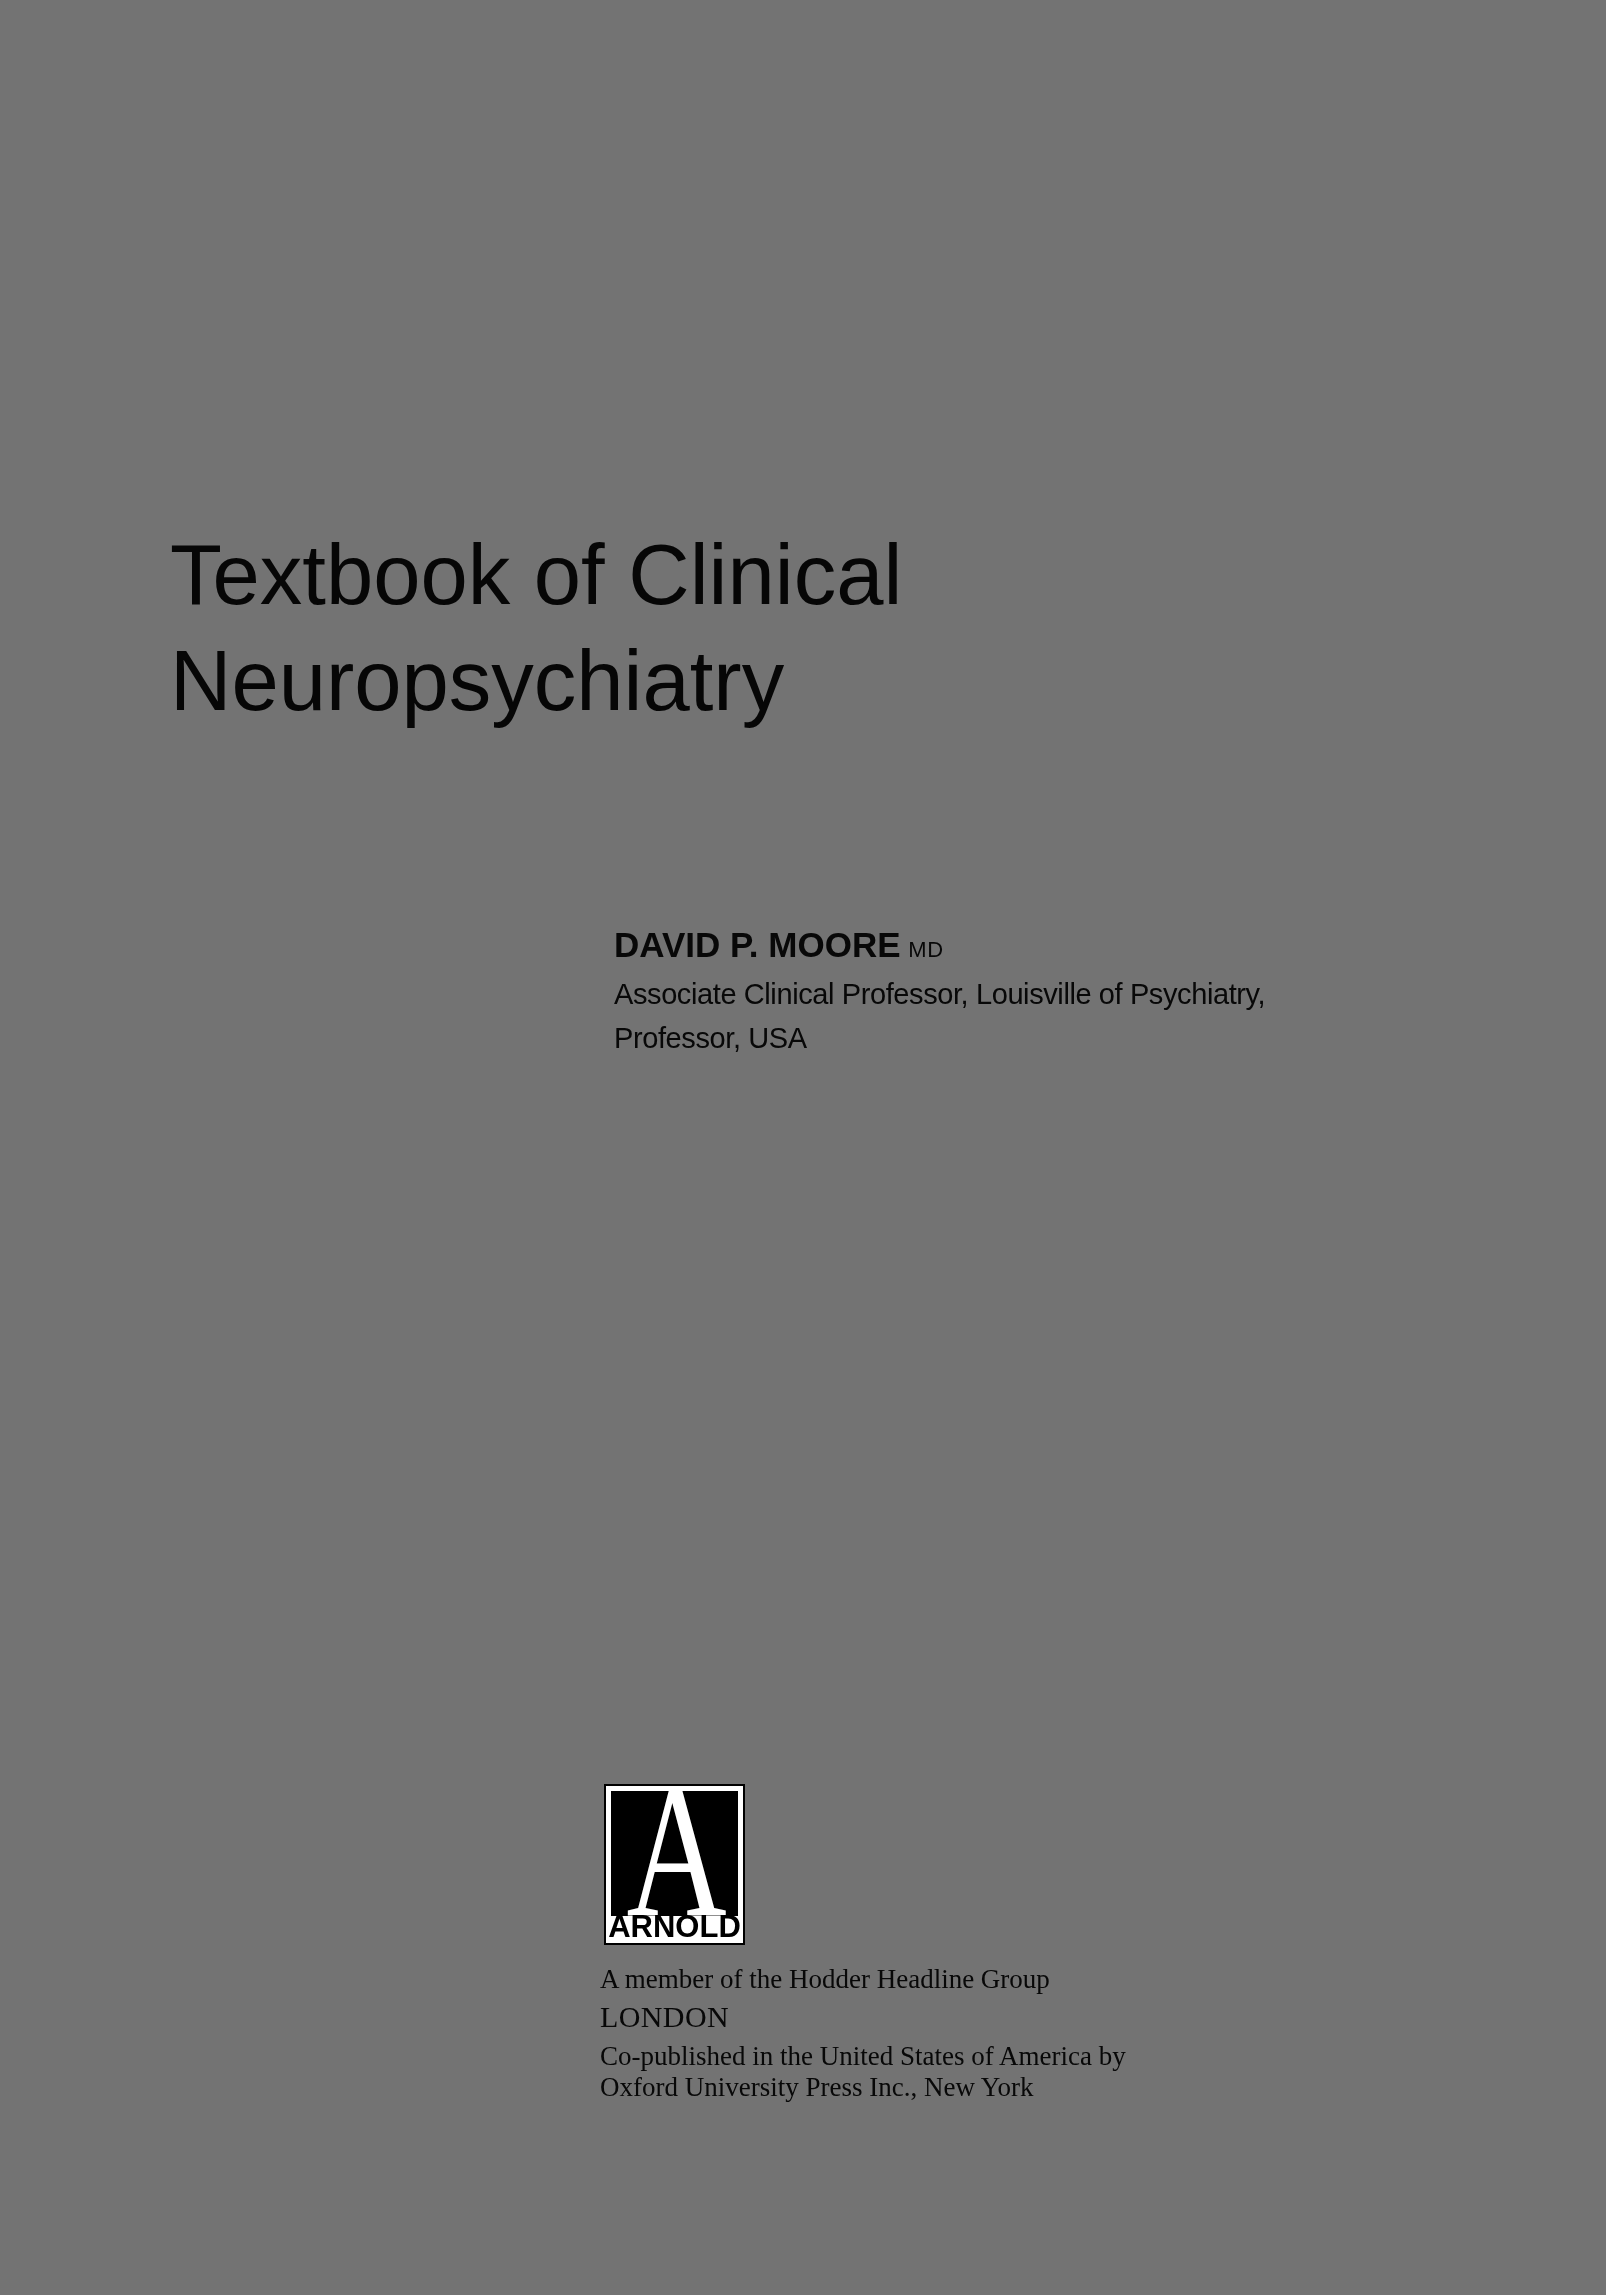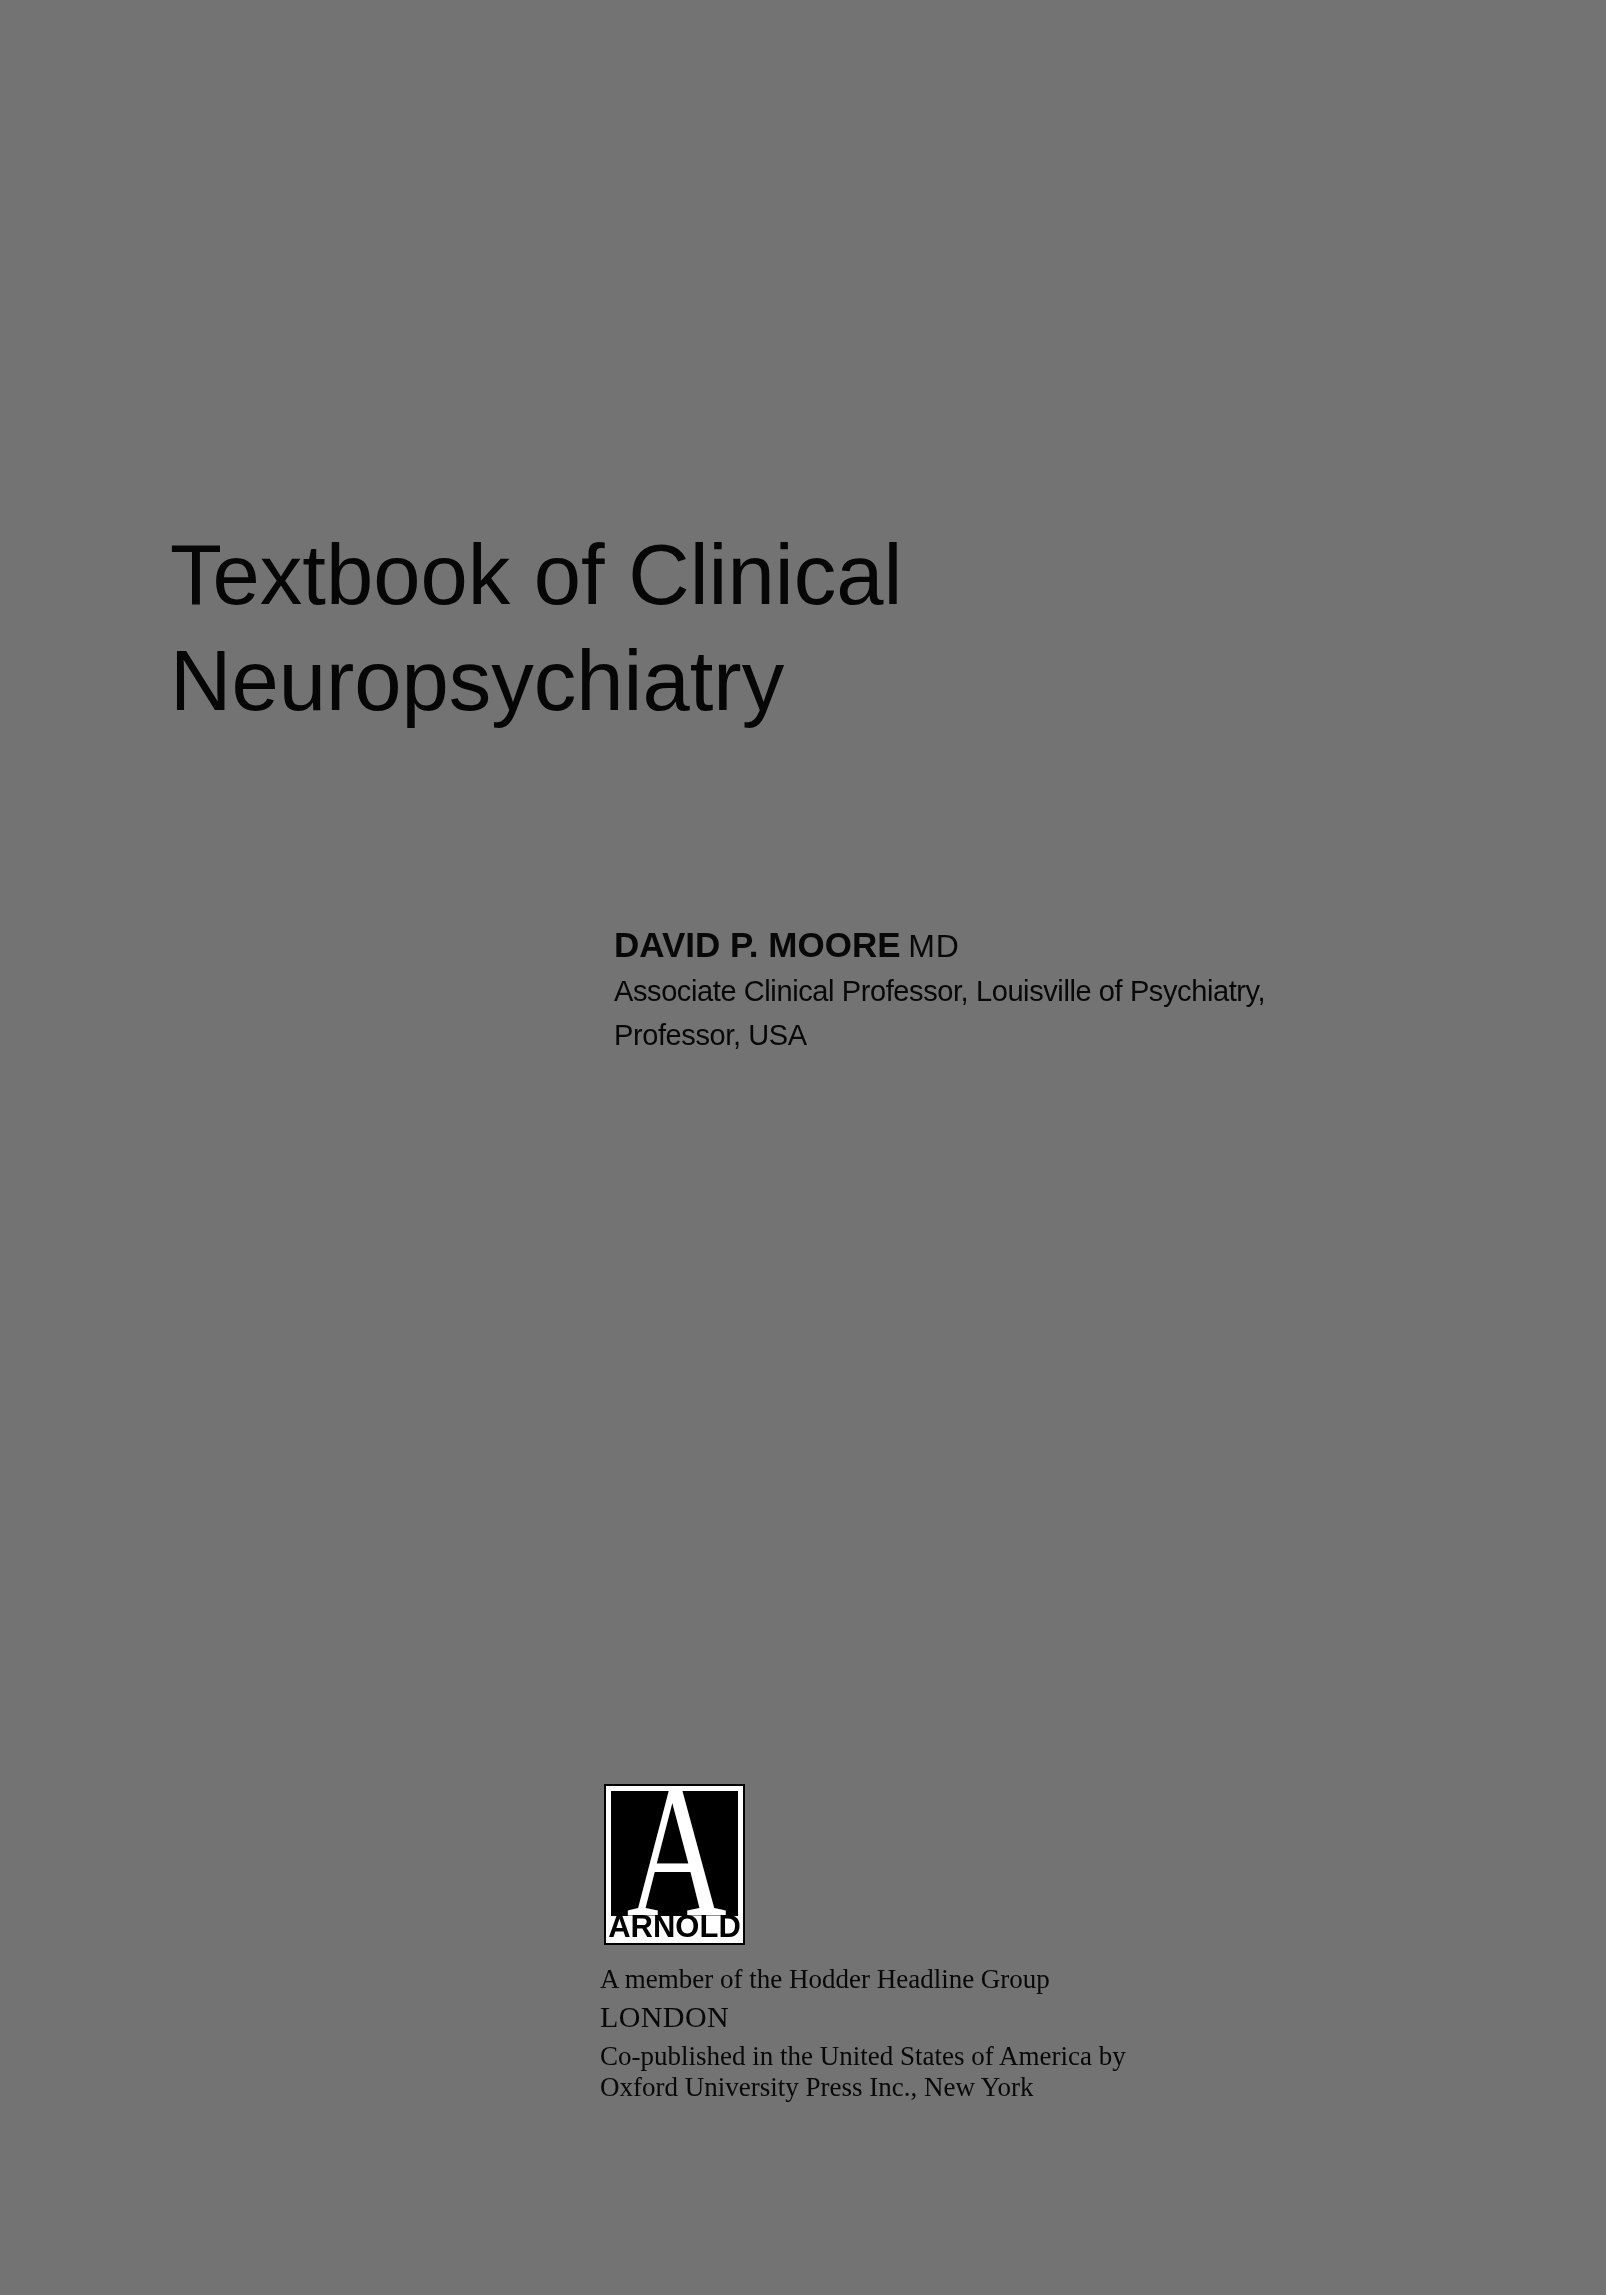--- a/index.html
+++ b/index.html
@@ -48,21 +48,21 @@
   .author-name-line {
     line-height: 44px;
     white-space: nowrap;
   }
   .author-name {
     font-size: 35px;
     font-weight: 700;
     letter-spacing: 0px;
   }
   .author-degree {
-    font-size: 32px;
+    font-size: 22px;
     font-weight: 400;
     letter-spacing: 0.8px;
     margin-left: 7.7px;
     text-align: center;
   }
   .affiliation-line {
     white-space: nowrap;
   }
 
   

